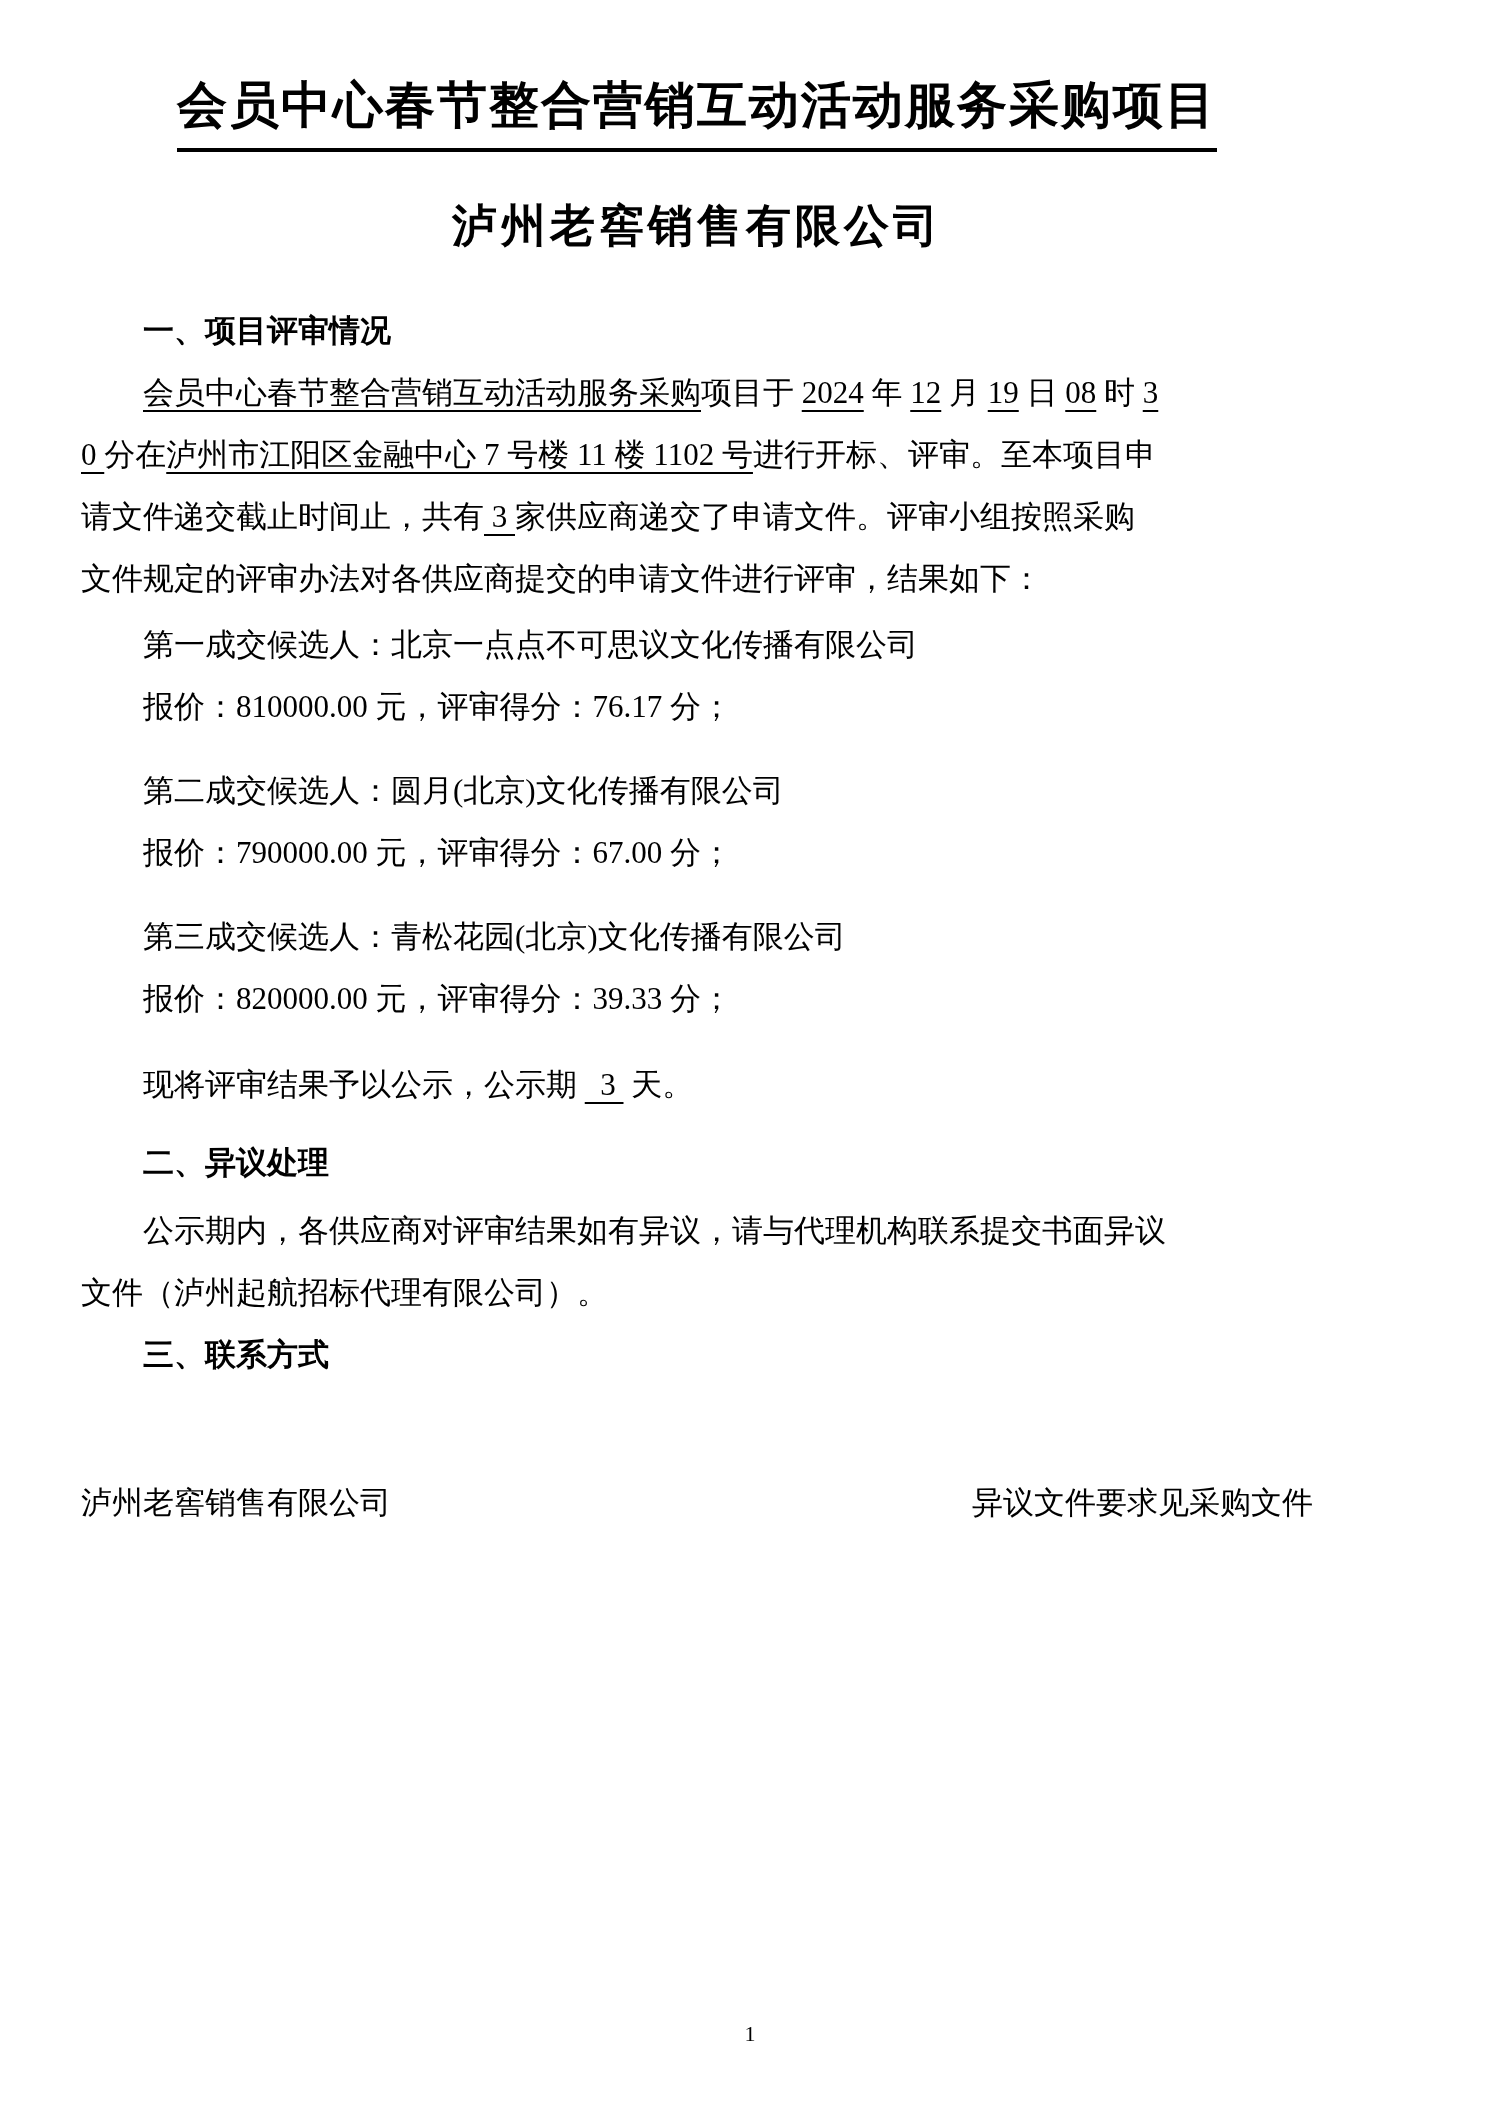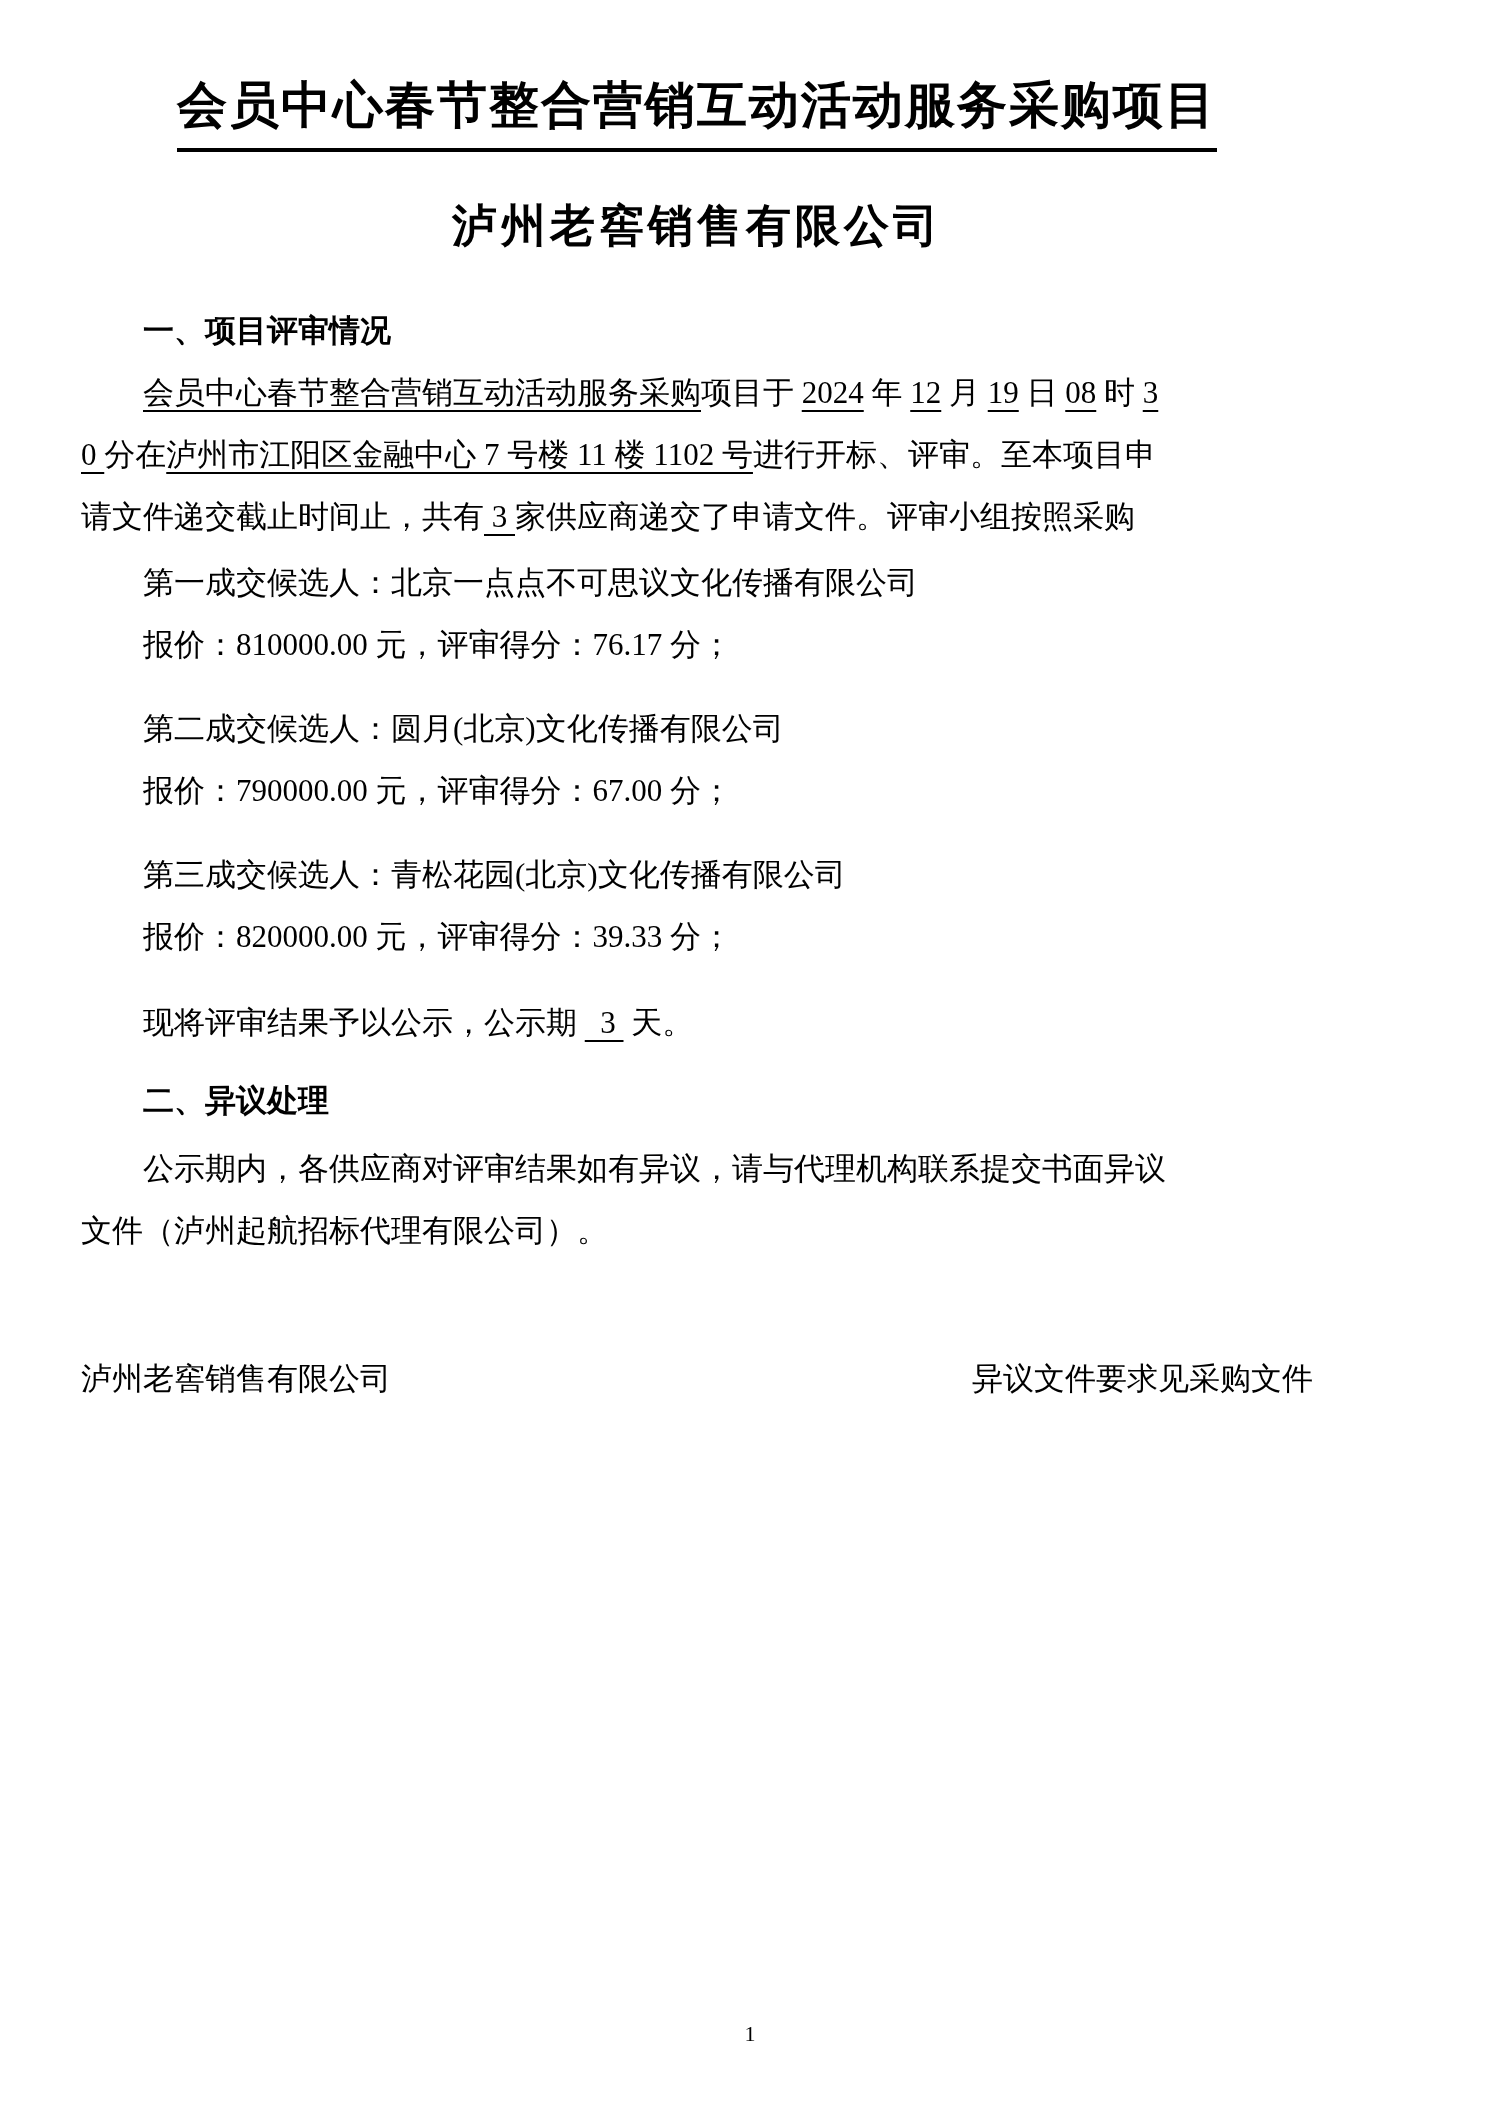--- a/index.html
+++ b/index.html
@@ -95,20 +95,21 @@
   </div>
 
   <div class="doc-subtitle">泸州老窖销售有限公司</div>
 
   <div class="section-heading">一、项目评审情况</div>
 
   <div class="para">
     <div class="line indent"><span class="u">会员中心春节整合营销互动活动服务采购</span><span>项目于 </span><span class="u">2024</span><span> 年 </span><span class="u">12</span><span> 月 </span><span class="u">19</span><span> 日 </span><span class="u">08</span><span> 时 </span><span class="u">3</span></div>
     <div class="line"><span class="u">0 </span><span>分在</span><span class="u">泸州市江阳区金融中心 7 号楼 11 楼 1102 号</span><span>进行开标、评审。至本项目申</span></div>
     <div class="line"><span>请文件递交截止时间止，共有</span><span class="u"> 3 </span><span>家供应商递交了申请文件。评审小组按照采购</span></div>
+    <div class="line"><span>文件规定的评审办法对各供应商提交的申请文件进行评审，结果如下：</span></div>
   </div>
 
   <div class="candidate-block first">
     <div class="line indent">第一成交候选人：北京一点点不可思议文化传播有限公司</div>
     <div class="line indent">报价：810000.00 元，评审得分：76.17 分；</div>
   </div>
 
   <div class="candidate-block">
     <div class="line indent">第二成交候选人：圆月(北京)文化传播有限公司</div>
     <div class="line indent">报价：790000.00 元，评审得分：67.00 分；</div>
@@ -121,20 +122,21 @@
 
   <div class="line indent notice"><span>现将评审结果予以公示，公示期 </span><span class="u">  3 </span><span> 天。</span></div>
 
   <div class="section-heading tight">二、异议处理</div>
 
   <div class="para para-after-heading">
     <div class="line indent">公示期内，各供应商对评审结果如有异议，请与代理机构联系提交书面异议</div>
     <div class="line">文件（泸州起航招标代理有限公司）。</div>
   </div>
 
+  <div class="section-heading flush">三、联系方式</div>
 
 
   <div class="footer">
     <span>泸州老窖销售有限公司</span>
     <span>异议文件要求见采购文件</span>
   </div>
 
   <div class="page-number">1</div>
 
 </div>

